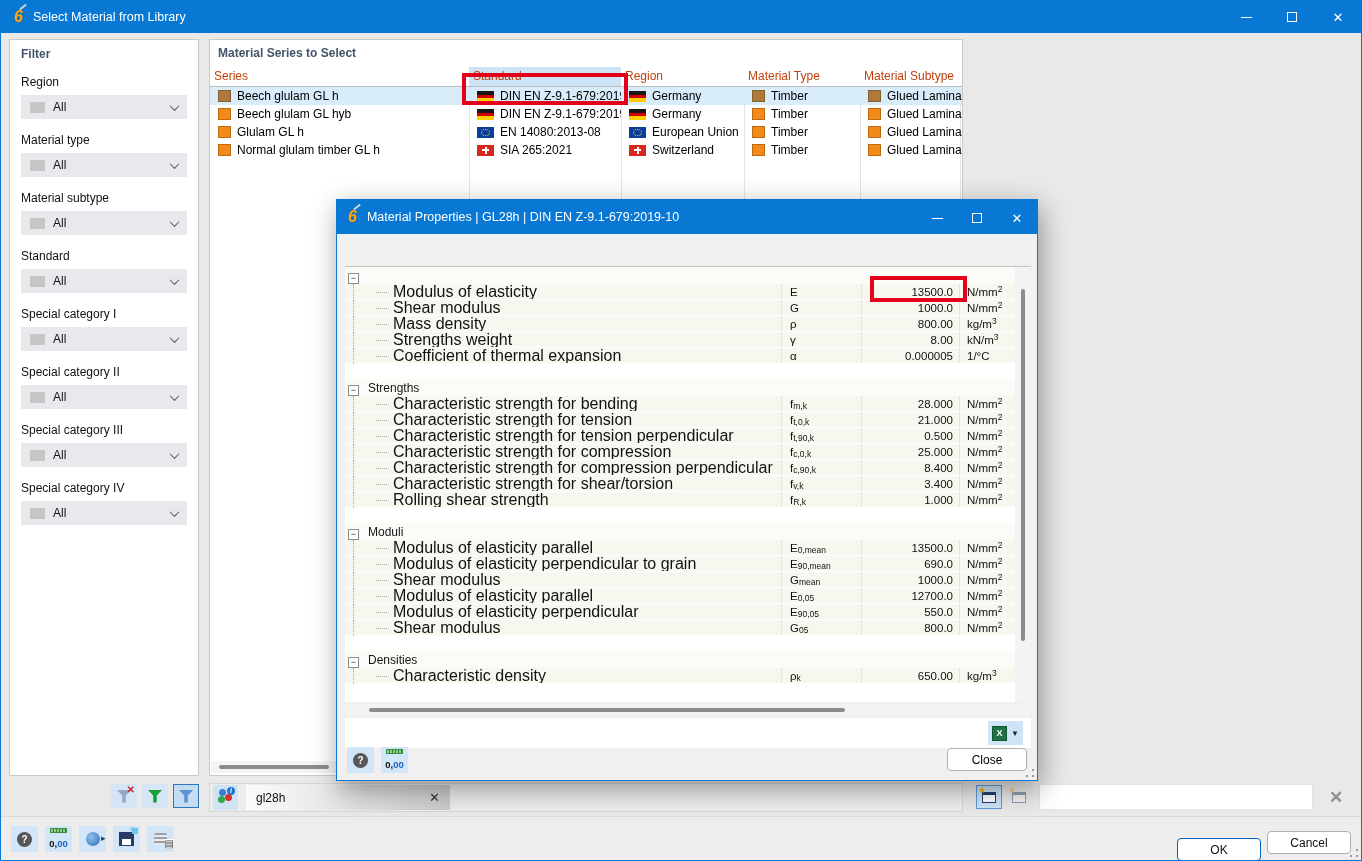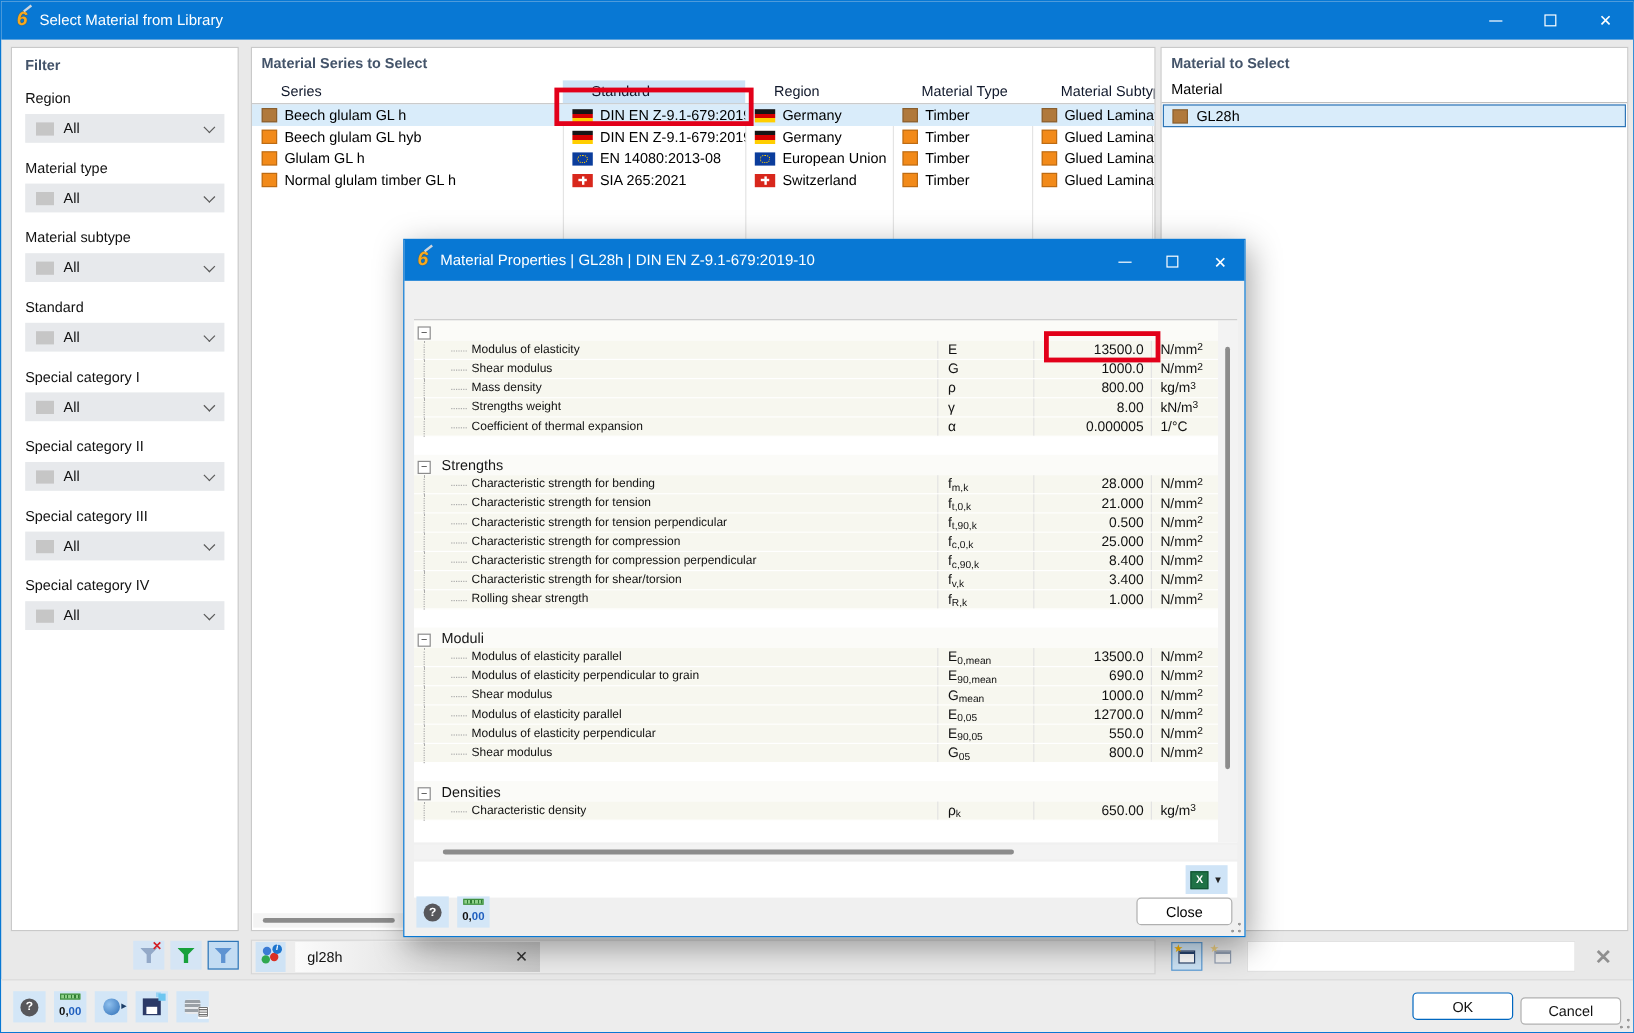--- a/index.html
+++ b/index.html
@@ -36,21 +36,21 @@
 .fbtn.active{background:#C3DCF3;border:1px solid #2E75B6}
 .funnel{width:15px;height:13px;clip-path:polygon(0 0,100% 0,62% 46%,62% 100%,38% 100%,38% 46%)}
 .fu-gray{background:#93A9C8}.fu-green{background:#17A13B}.fu-blue{background:#5E93D2}
 .fx{position:absolute;right:2px;top:1px;color:#D31F26;font-size:10px;font-weight:bold;line-height:1}
 
 
 .series-panel{left:208px;top:38px;width:754px;height:737px;padding-top:5px}
 .series-panel .ptitle{padding:1px 8px 7px}
 .sgrid{display:grid;grid-template-columns:259px 152px 123px 116px 1fr}
 .shead{height:20px;border-bottom:1px solid #BFBFBF}
-.shcell{font-size:12px;color:#0f172a;padding:2px 4px 0 24px;white-space:nowrap;overflow:hidden}
+.shcell{font-size:12px;color:#c2410c;padding:2px 4px 0 4px;white-space:nowrap;overflow:hidden}
 .shcell.sorted{background:#CDE3F6}
 .colguides{position:absolute;left:1px;right:1px;top:47px;bottom:17px;pointer-events:none}
 .colguides div{border-right:1px solid #E4E4E4;height:100%}
 .sbody{position:relative}
 .srow{height:18px;align-items:center}
 .srow.sel{background:#D9ECFA}
 .scell{display:flex;align-items:center;gap:6px;padding-left:8px;font-size:12px;height:18px;white-space:nowrap;overflow:hidden}
 .mswatch{width:13px;height:12px;flex:none;border:1px solid rgba(0,0,0,.22)}
 .flag{width:17px;height:11px;flex:none;position:relative}
 .flag-de{background:linear-gradient(180deg,#161616 0 34%,#D40000 34% 67%,#FFCE00 67% 100%)}
@@ -98,21 +98,21 @@
 .uz{font-size:9.5px;font-weight:bold;color:#111}
 .ud{font-size:9.5px;font-weight:bold;color:#1F5FBF;}
 .globeico{width:14px;height:14px;border-radius:50%;background:radial-gradient(circle at 35% 35%,#8FC0EE,#2D6DB5);position:relative}
 .globeico::after{content:"▸";position:absolute;right:-6px;top:1px;font-size:9px;color:#1C3D66}
 .floppyico{width:15px;height:14px;background:#2B3A67;position:relative}
 .floppyico::before{content:"";position:absolute;left:3px;bottom:1px;width:9px;height:6px;background:#fff}
 .floppyico::after{content:"";position:absolute;right:-4px;top:-4px;width:6px;height:6px;background:#6EC6F0;box-shadow:-3px -2px 0 -1px #9ad4f5}
 .dbico{width:13px;height:12px;background:repeating-linear-gradient(180deg,#9AA0A6 0 2.5px,#E8EAED 2.5px 4px);border-radius:3px/2px;position:relative}
 .dbico::after{content:"▤";position:absolute;right:-7px;bottom:-4px;font-size:10px;color:#444;background:#fff;line-height:1}
 .btn{position:absolute;height:23px;background:#fff;border:1px solid #B0B0B0;border-radius:4px;font-size:12px;display:flex;align-items:center;justify-content:center;color:#111}
-.btn-ok{right:100px;top:10px;width:84px;border-color:#0067C0}
+.btn-ok{right:100px;top:21px;width:84px;border-color:#0067C0}
 .btn-cancel{right:10px;top:14px;width:84px}
 .grip{position:absolute;right:3px;bottom:3px;width:8px;height:8px;background:radial-gradient(circle at 7px 1px,#9a9a9a 1.1px,transparent 1.5px),radial-gradient(circle at 7px 7px,#9a9a9a 1.1px,transparent 1.5px),radial-gradient(circle at 1px 7px,#9a9a9a 1.1px,transparent 1.5px)}
 
 
 .pdlg{position:absolute;left:335px;top:198px;width:702px;height:582px;background:#F0F0F0;border:1px solid #0878D4;box-shadow:3px 8px 26px rgba(0,0,0,.38);z-index:20}
 .ptbar{height:34px;background:#0878D4;display:flex;align-items:center;color:#fff}
 .ptbar .appicon{margin-left:11px}
 .ptbar .wtitle{font-size:12.5px}
 .ptbar .wbtn{width:40px;height:34px}
 .tabstrip{position:absolute;left:0;top:34px;right:0;height:32px;display:flex;align-items:flex-end;padding-left:20px}
@@ -120,21 +120,21 @@
 .tab.active{background:#fff;border:1px solid #B9B9B9;border-bottom:none;padding:6px 16px 7px;z-index:3}
 .tablewrap{position:absolute;left:8px;top:66px;width:686px;height:436px;background:#fff;border-top:1px solid #C4C4C4;display:flex;overflow:hidden}
 .ptable{width:670px}
 .prow{display:grid;grid-template-columns:18px 418px 80px 98px 1fr;align-items:stretch}
 .phead{height:17px;background:#FBFBF8;align-items:center}
 .phead-name{grid-column:2/6;font-size:12px;color:#151515;padding-left:5px}
 .pdata{height:16px;background:#F7F7EF;border-bottom:1px solid #fff}
 .pgut{position:relative}
 .pdata .pgut::before{content:"";position:absolute;left:8px;top:0;bottom:-1px;border-left:1px dotted #ABABAB}
 .expander{width:11px;height:11px;border:1px solid #8C8C8C;background:#fff;font-size:9px;line-height:9px;text-align:center;display:inline-block;margin:3px 0 0 3px;color:#333}
-.pname{font-size:10px;color:#111;padding-left:30px;position:relative;white-space:nowrap;overflow:hidden;display:flex;align-items:center}
+.pname{font-size:16px;color:#111;padding-left:30px;position:relative;white-space:nowrap;overflow:hidden;display:flex;align-items:center}
 .pdata .pname::before{content:"";position:absolute;left:13px;top:50%;width:13px;border-top:1px dotted #ABABAB}
 .psym,.pval,.punit{font-size:11.5px;color:#111;display:flex;align-items:center;border-left:1px solid #E3E3E3}
 .psym{padding-left:8px}
 .pval{justify-content:flex-end;padding-right:6px}
 .punit{padding-left:7px}
 .psym sub{font-size:8.5px;transform:translateY(2px)}
 .punit sup{font-size:8.5px;transform:translateY(-3px)}
 .pgap{height:15px;background:#fff}
 .vscroll{width:16px;background:#F3F3F3;position:relative}
 .vthumb{position:absolute;left:6px;width:4px;top:22px;height:352px;background:#8C8C8C;border-radius:2px}
@@ -345,30 +345,20 @@
             <span class="mswatch" style="background: rgb(242, 138, 25);"></span>
             <span>Glued Laminated</span>
           </div>
         </div>
       </div>
     <div class="hscroll">
       <div class="hthumb"></div>
     </div>
   </div>
 
-  <div class="panel material-panel">
-    <div class="ptitle">Material to Select</div>
-    <div class="mcolhead">Material</div>
-    <div>
-        <div class="mrow sel">
-          <span class="mswatch" style="background: rgb(176, 121, 60);"></span>
-          <span>GL28h</span>
-        </div>
-      </div>
-  </div>
 
   <div class="tabbar">
     <div class="infobtn">
       <span class="infodots"></span>
       <span class="infobadge">i</span>
     </div>
     <div class="gtab">
       <span>gl28h</span>
       <span class="tx">✕</span>
     </div>

